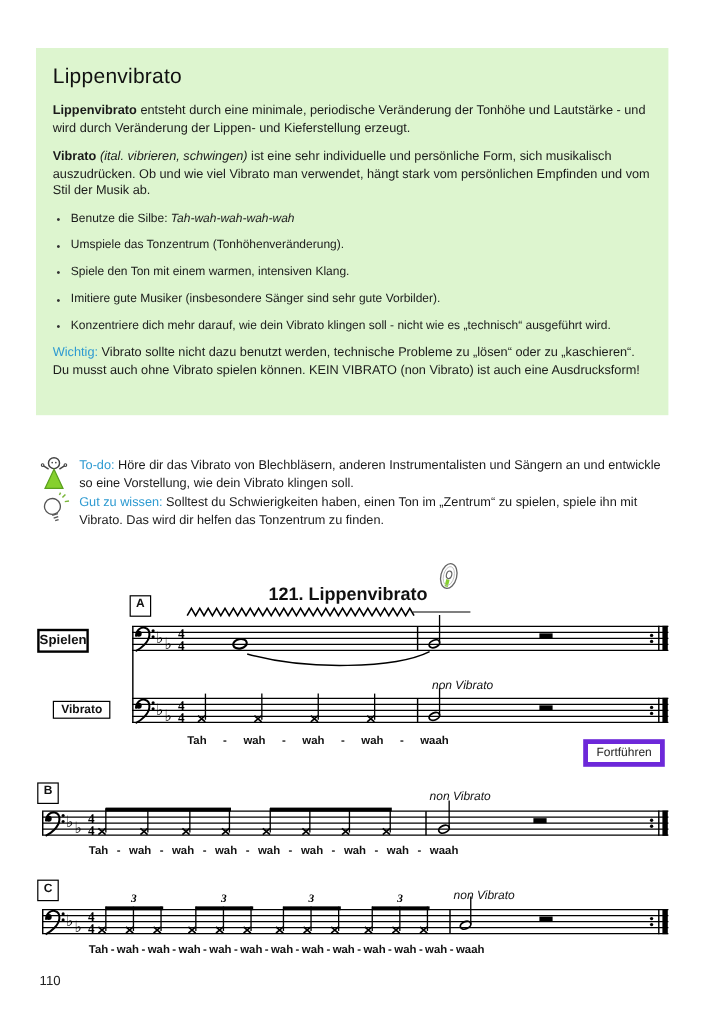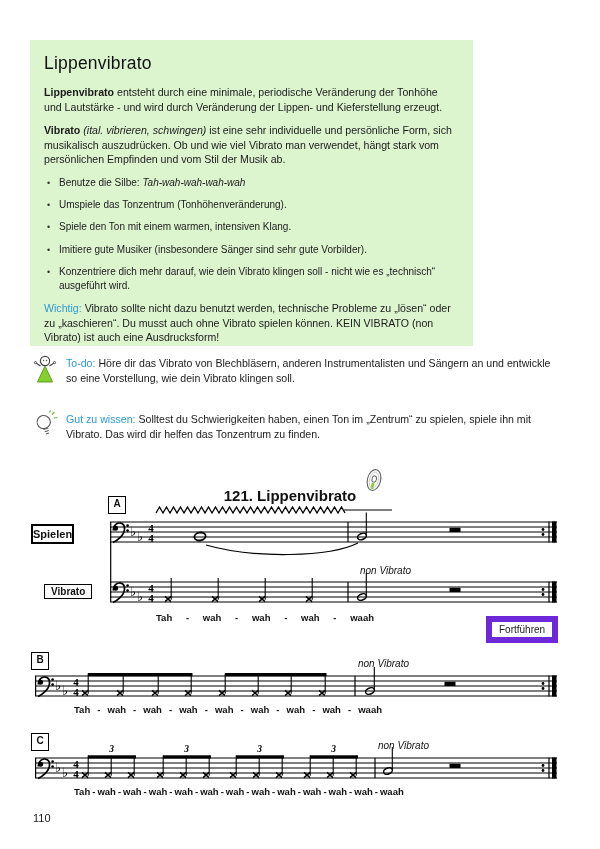--- a/index.html
+++ b/index.html
@@ -1,21 +1,21 @@
 <!DOCTYPE html>
 <html><head>
 <meta charset="utf-8">
 <style>
   html,body{margin:0;padding:0;}
   body{width:600px;height:849px;position:relative;background:#fff;
        font-family:"Liberation Sans",sans-serif;color:#1a1a1a;overflow:hidden;}
   .page{position:absolute;inset:0;background:#fff;}
 
   
-  .intro{position:absolute;left:30px;top:40px;width:443px;height:306px;
+  .intro{position:absolute;left:30px;top:40px;width:527px;height:306px;
          background:#ddf5cf;box-sizing:border-box;padding:13px 15px 8px 14px;overflow:hidden;}
   .intro h1{font-size:17.5px;font-weight:normal;margin:0 0 11px 0;color:#111;letter-spacing:.2px;}
   .intro p{font-size:10.6px;line-height:14.6px;margin:0 0 9px 0;}
   .intro ul{list-style:none;margin:3px 0 8px 0;padding:0;}
   .intro li{font-size:10px;line-height:14.2px;margin:0 0 8px 0;padding-left:15px;position:relative;}
   .intro li::before{content:"\2022";position:absolute;left:3px;top:0;font-size:9px;color:#333;}
   .it{font-style:italic;}
   .bd{font-weight:bold;}
   .blue{color:#2d9ad1;font-weight:normal;}
 
@@ -27,21 +27,21 @@
   
   .ex-title{position:absolute;left:150px;top:471px;width:280px;text-align:center;
             font-size:15px;font-weight:bold;color:#111;margin-top:16px;}
   .disc{position:absolute;left:362px;top:466px;}
 
   
   .blabel{position:absolute;background:#fff;border:1px solid #000;color:#111;
           font-weight:bold;white-space:nowrap;}
   .lbl-spielen{left:31px;top:524px;font-size:11px;padding:2px 0;border-width:2px;}
   .lbl-vibrato{left:44px;top:584px;font-size:10px;padding:1px 6px;border-width:1.4px;}
-  .lbl-fort{left:486px;top:616px;font-size:10px;padding:2px 7px;font-weight:normal;border:6px solid #6d28d9;color:#222;}
+  .lbl-fort{left:486px;top:616px;font-size:10px;padding:2px 7px;font-weight:normal;border:4px solid #6d28d9;color:#222;}
   .letterbox{width:14px;height:14px;text-align:center;font-size:10px;padding:1px 1px 1px 1px;border-width:1.3px;}
   .lbl-a{left:108px;top:496px;} .lbl-b{left:31px;top:652px;} .lbl-c{left:31px;top:733px;}
 
   
   .syll{position:absolute;display:flex;justify-content:space-between;
         font-size:9.5px;font-weight:bold;color:#111;text-align:right;}
   .syll-a{left:156px;top:612px;width:218px;}
   .syll-b{left:74px;top:704px;width:308px;}
   .syll-c{left:74px;top:786px;width:330px;}
 
@@ -68,21 +68,21 @@
     <ul>
       <li><span>Benutze die Silbe: </span><span class="it">Tah-wah-wah-wah-wah</span><span></span><span class="it"></span><span></span></li>
       <li><span>Umspiele das Tonzentrum (Tonhöhenveränderung).</span><span class="it"></span><span></span><span class="it"></span><span></span></li>
       <li><span>Spiele den Ton mit einem warmen, intensiven Klang.</span><span class="it"></span><span></span><span class="it"></span><span></span></li>
       <li><span>Imitiere gute Musiker (insbesondere Sänger sind sehr gute Vorbilder).</span><span class="it"></span><span></span><span class="it"></span><span></span></li>
       <li><span>Konzentriere dich mehr darauf, wie dein Vibrato klingen soll - nicht wie es „technisch“ ausgeführt wird.</span><span class="it"></span><span></span><span class="it"></span><span></span></li>
     </ul>
     <p><span class="blue">Wichtig:</span><span> Vibrato sollte nicht dazu benutzt werden, technische Probleme zu „lösen“ oder zu „kaschieren“. Du musst auch ohne Vibrato spielen können. KEIN VIBRATO (non Vibrato) ist auch eine Ausdrucksform!</span></p>
   </div>
 
-  <div class="note-row" style="top:356px;">
+  <div class="note-row" style="top:381px;">
     <svg class="note-icon" width="24" height="34" viewBox="0 0 24 34">
       <circle cx="12" cy="7" r="4.6" fill="#fff" stroke="#444" stroke-width="1.2"></circle>
       <circle cx="10.5" cy="6.5" r="0.7" fill="#444"></circle>
         <circle cx="13.5" cy="6.5" r="0.7" fill="#444"></circle>
       <line x1="3" y1="9" x2="7.5" y2="12" stroke="#444" stroke-width="1.2"></line>
       <line x1="21" y1="9" x2="16.5" y2="12" stroke="#444" stroke-width="1.2"></line>
       <circle cx="2.5" cy="8.6" r="1.1" fill="#fff" stroke="#444" stroke-width="0.9"></circle>
       <circle cx="21.5" cy="8.6" r="1.1" fill="#fff" stroke="#444" stroke-width="0.9"></circle>
       <path d="M12 12 L4.5 28 L19.5 28 Z" fill="#86d02e" stroke="#5aa01e" stroke-width="1"></path>
     </svg>

